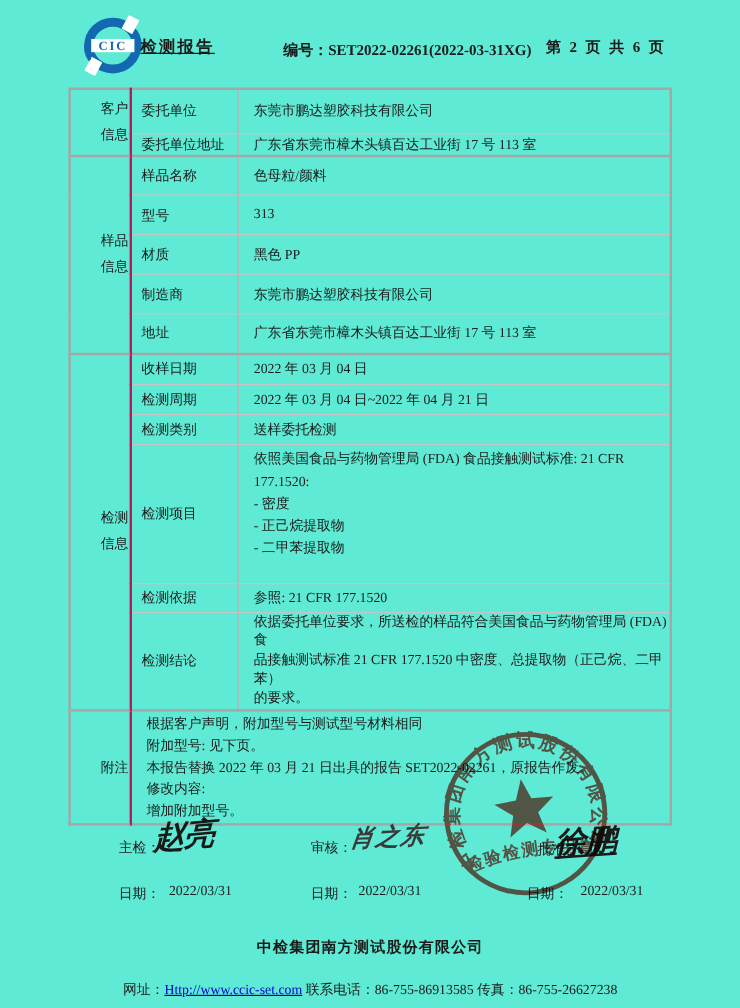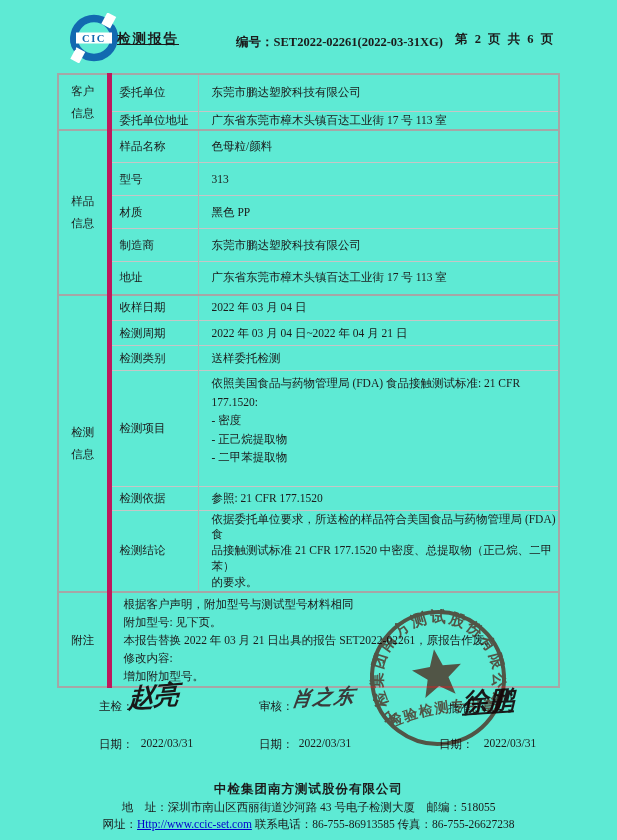--- a/index.html
+++ b/index.html
@@ -10,21 +10,21 @@
   .hdr-title{position:absolute;left:117px;top:30px;font-size:13.5px;font-weight:bold;letter-spacing:2px;text-decoration:underline;}
   .hdr-no{position:absolute;left:236px;top:17px;font-size:12.5px;font-weight:bold;white-space:nowrap;margin-top:17px;}
   .hdr-page{position:absolute;left:455px;top:31px;font-size:12.5px;font-weight:bold;letter-spacing:2px;white-space:nowrap;}
   .logo{position:absolute;left:62px;top:13px;}
 
   
   table.report{position:absolute;left:57px;top:73px;width:503px;border-collapse:collapse;table-layout:fixed;
                font-size:11.5px;}
   table.report{border:2px solid #a6a6a6;}
   table.report td{vertical-align:middle;overflow:hidden;}
-  td.group{width:51px;text-align:center;border-right:5px solid #be185d;}
+  td.group{width:51px;text-align:right;border-right:2px solid #be185d;}
   td.group .gl{line-height:22px;}
   td.flabel{width:89px;padding-left:8px;border-right:1px solid #b4b4b4;}
   td.fval{padding-left:13px;}
   tr.sec td{border-top:2px solid #a6a6a6;}
   tr.sub td{border-top:1px solid #c6c6c6;}
   .h37{height:37px}.h30{height:14px}.h33{height:33px}.h26{height:26px}
   .h25{height:25px}.h95{height:95px}.h24{height:24px}.h48{height:48px}.h92{height:92px}
   td.ml{padding-top:3px;padding-bottom:19px;}
   td.ml .line{line-height:18.5px;}
   td.cl .line{line-height:15.8px;}
@@ -193,19 +193,18 @@
     <polygon fill="#d6453c" points="75,46 81.5,63.1 99.7,64 85.5,75.4 90.3,93 75,83 59.7,93 64.5,75.4 50.3,64 68.5,63.1"></polygon>
     <text font-size="15.5" font-weight="bold" fill="#d6453c" letter-spacing="2.5" font-family="Liberation Serif, DejaVu Serif, serif" text-anchor="middle">
       <textPath href="#arcTop" startOffset="50%">中检集团南方测试股份有限公司</textPath>
     </text>
     <text font-size="14" font-weight="bold" fill="#d6453c" letter-spacing="1.5" font-family="Liberation Serif, DejaVu Serif, serif" text-anchor="middle">
       <textPath href="#arcMid" startOffset="50%">检验检测专用章</textPath>
     </text>
   </svg>
 
   <div class="ft ft-company">中检集团南方测试股份有限公司</div>
-  <div class="ft ft-addr">地　址：深圳市南山区西丽街道沙河路 43 号电子检测大厦　邮编：518055</div>
   <div class="ft ft-web">
     <span>网址：</span><a>Http://www.ccic-set.com</a>
     <span>联系电话：86-755-86913585 传真：86-755-26627238</span>
   </div>
 
 </div>
 
 </body></html>

